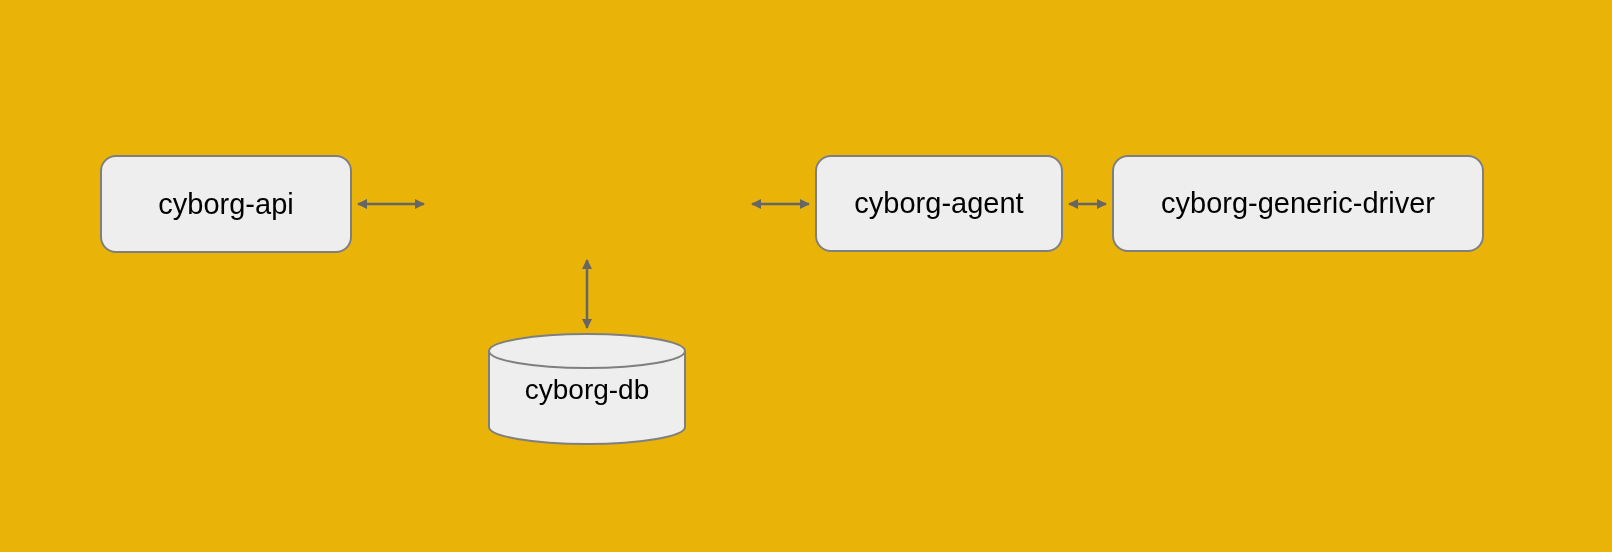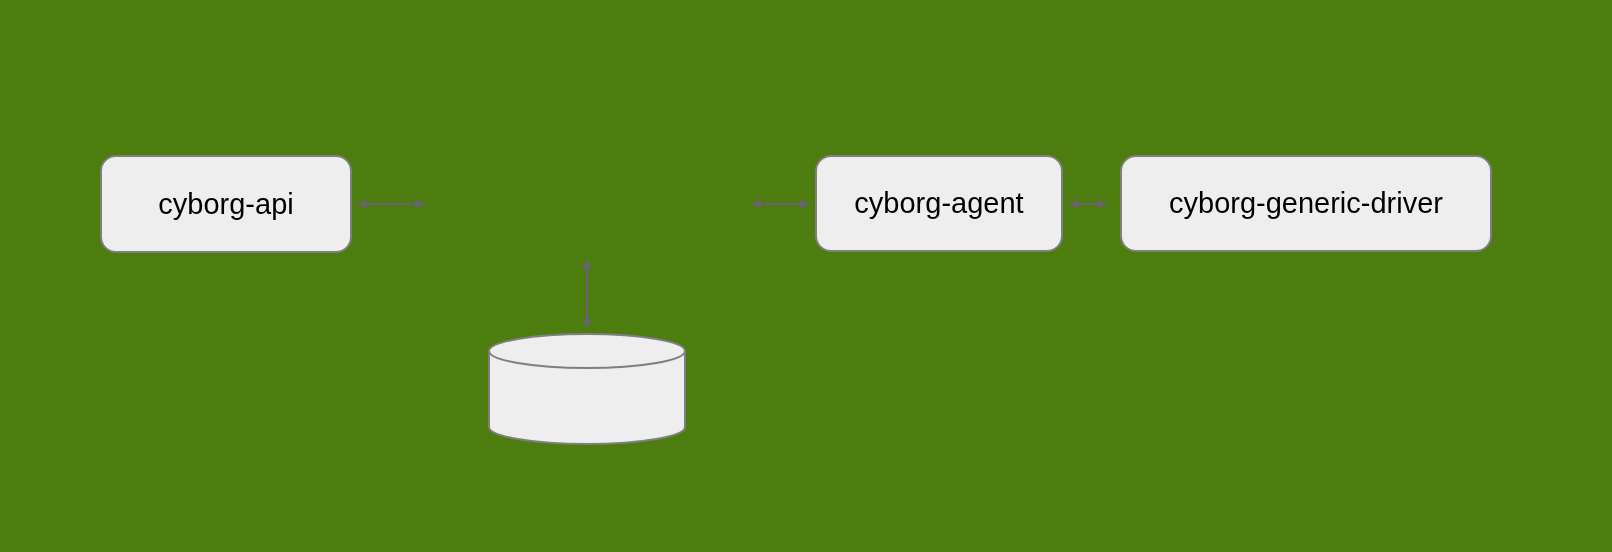--- a/index.html
+++ b/index.html
@@ -4,21 +4,21 @@
 <style>
   html, body {
     margin: 0;
     padding: 0;
     background: #ffffff;
   }
   #canvas {
     position: relative;
     width: 1612px;
     height: 552px;
-    background: #4d7c0f;
+    background: #eab308;
     font-family: "Liberation Sans", sans-serif;
     overflow: hidden;
   }
   .node {
     position: absolute;
     background: #eeeeee;
     border: 2px solid #7f7f7f;
     border-radius: 16px;
     display: flex;
     align-items: center;
@@ -26,21 +26,21 @@
     box-sizing: border-box;
   }
   .node .label {
     font-size: 29px;
     color: #000000;
     white-space: nowrap;
   }
   #node-cyborg-api       { left: 100px;  top: 155px; width: 252px; height: 98px; }
   #node-cyborg-conductor { left: 430px;  top: 153px; width: 316px; height: 101px; }
   #node-cyborg-agent     { left: 815px;  top: 155px; width: 248px; height: 97px; border-radius: 16px; }
-  #node-cyborg-generic-driver { left: 1112px; top: 155px; width: 372px; height: 97px; margin-left: 8px; }
+  #node-cyborg-generic-driver { left: 1112px; top: 155px; width: 372px; height: 97px; }
 
   #node-cyborg-db {
     position: absolute;
     left: 487px;
     top: 332px;
     width: 200px;
     height: 114px;
   }
   #node-cyborg-db svg {
     position: absolute;
@@ -94,15 +94,16 @@
 
   <div class="node" id="node-cyborg-generic-driver">
     <span class="label">cyborg-generic-driver</span>
   </div>
 
   <div id="node-cyborg-db">
     <svg width="200" height="114" viewBox="0 0 200 114">
       <path d="M2,19 L2,95 A98,17 0 0 0 198,95 L198,19" fill="#eeeeee" stroke="#7f7f7f" stroke-width="2"></path>
       <ellipse cx="100" cy="19" rx="98" ry="17" fill="#eeeeee" stroke="#7f7f7f" stroke-width="2"></ellipse>
     </svg>
+    <div class="label">cyborg-db</div>
   </div>
 
 </div>
 
 </body></html>

